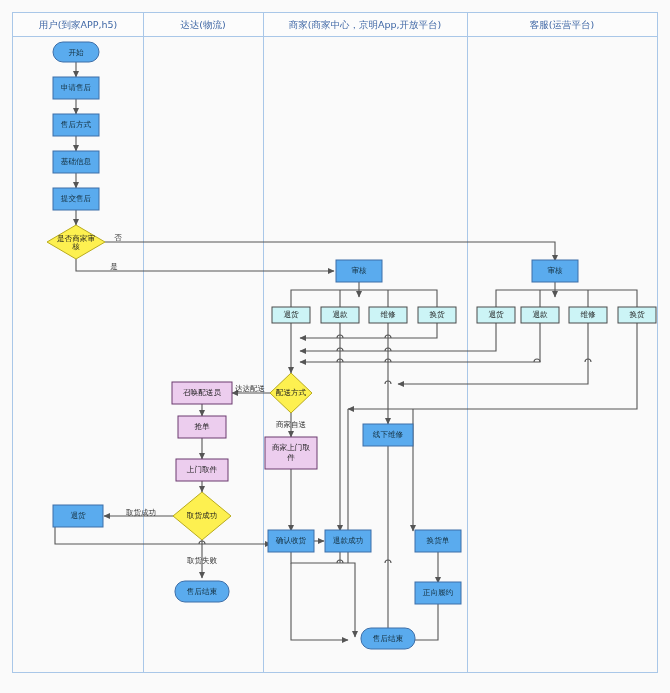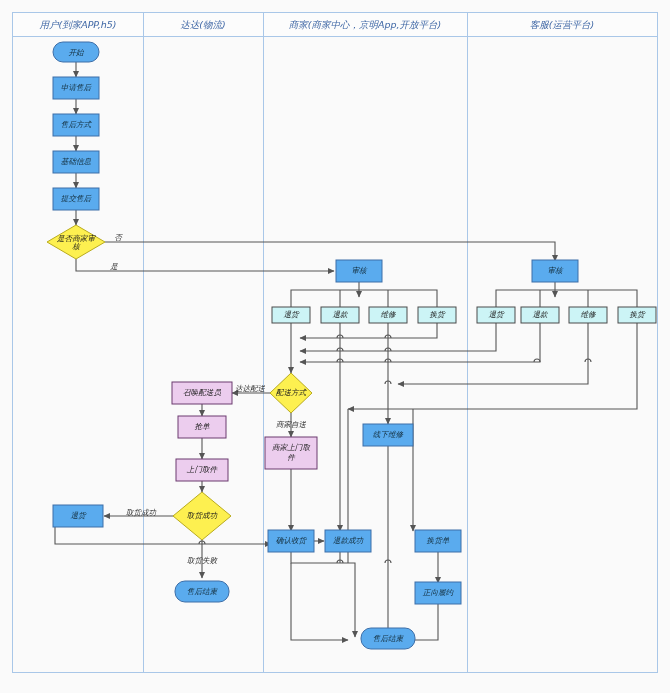--- a/index.html
+++ b/index.html
@@ -1,18 +1,18 @@
 <!DOCTYPE html>
 <html><head>
 <meta charset="utf-8">
 <style>
   html,body{margin:0;padding:0;background:#fafafa;}
   body{width:670px;height:693px;overflow:hidden;
        font-family:"DejaVu Sans","Liberation Sans",sans-serif;}
-  #stage{position:relative;width:670px;height:693px;font-style:italic;}
+  #stage{position:relative;width:670px;height:693px;}
   svg#flow{position:absolute;left:0;top:0;width:670px;height:693px;}
   .lane-rect{fill:#fafafa;stroke:#a9c7e8;stroke-width:1;}
   .lane-hdr{fill:#fcfcfc;stroke:#a9c7e8;stroke-width:1;}
   .lane-title{font-size:9.5px;fill:#3f67a5;text-anchor:middle;dominant-baseline:middle;}
   .edge{fill:none;stroke:#555555;stroke-width:1.1;}
   .edge-lbl{font-size:7.5px;fill:#333333;text-anchor:middle;dominant-baseline:middle;}
   .n-blue{fill:#5aabee;stroke:#3c6ea8;stroke-width:1;}
   .n-cyan{fill:#ccf4f6;stroke:#4a4a4a;stroke-width:1;}
   .n-purple{fill:#eccdee;stroke:#6b3a6f;stroke-width:1;}
   .n-yellow{fill:#fdf050;stroke:#b9ab1e;stroke-width:1;}

